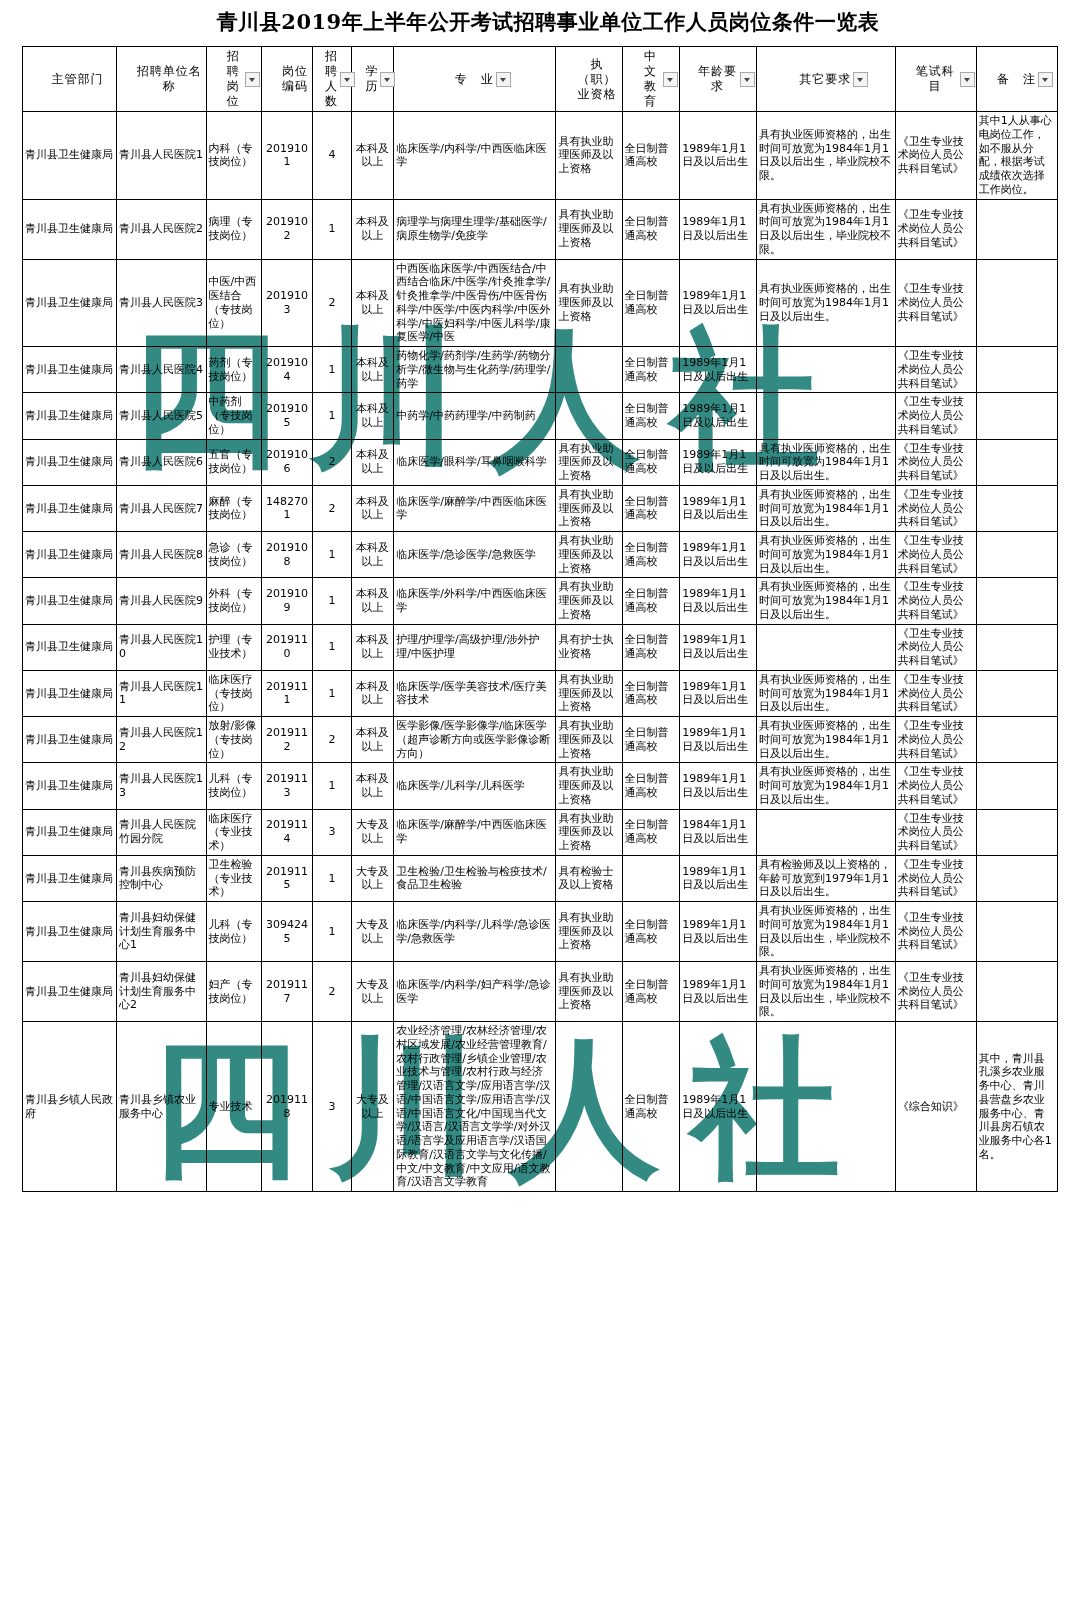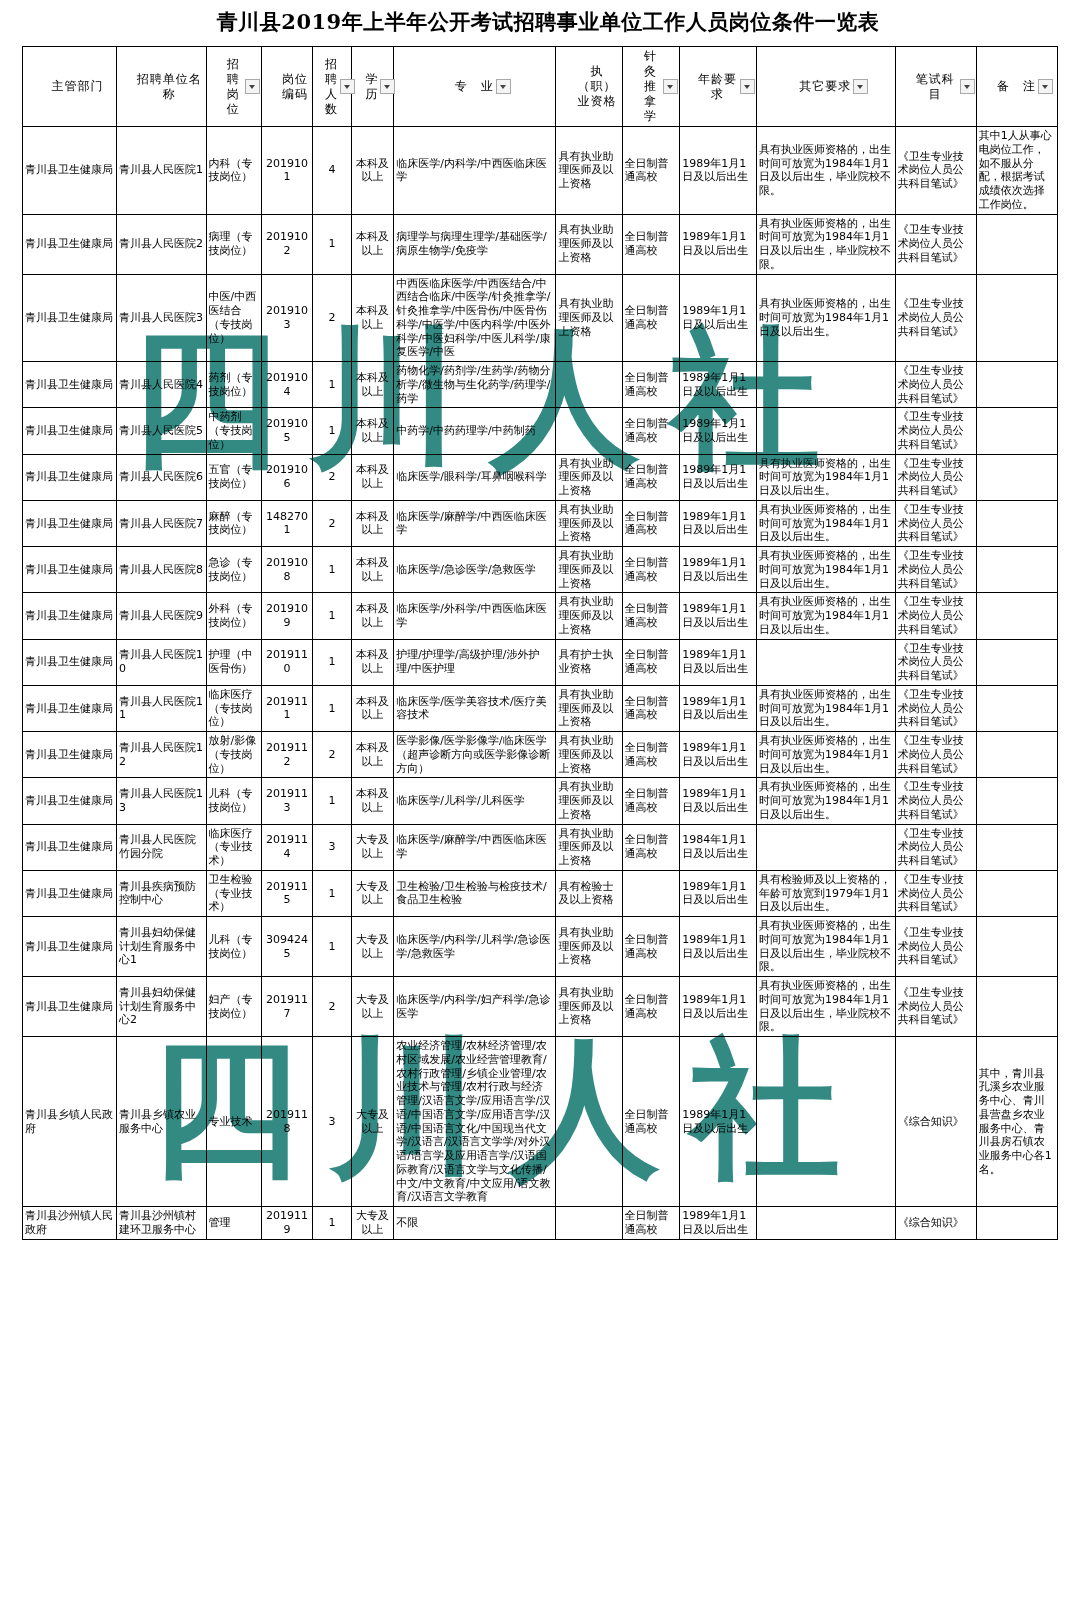--- a/index.html
+++ b/index.html
@@ -154,21 +154,21 @@
               <span class="filt"></span>
             </div>
           </th>
         <th>
             <div class="hdr-inner">
               <span class="hdr-label">执（职）业资格</span>
             </div>
           </th>
         <th>
             <div class="hdr-inner">
-              <span class="hdr-label">针灸推拿学</span>
+              <span class="hdr-label">中文教育</span>
               <span class="filt"></span>
             </div>
           </th>
         <th>
             <div class="hdr-inner">
               <span class="hdr-label">年龄要求</span>
               <span class="filt"></span>
             </div>
           </th>
         <th>
@@ -323,21 +323,21 @@
           <td class="l">具有执业助理医师及以上资格</td>
           <td class="l">全日制普通高校</td>
           <td class="l">1989年1月1日及以后出生</td>
           <td class="l">具有执业医师资格的，出生时间可放宽为1984年1月1日及以后出生。</td>
           <td class="l">《卫生专业技术岗位人员公共科目笔试》</td>
           <td class="l"></td>
         </tr>
         <tr>
           <td class="l">青川县卫生健康局</td>
           <td class="l">青川县人民医院10</td>
-          <td class="l">护理（中医骨伤）</td>
+          <td class="l">护理（专业技术）</td>
           <td class="c">2019110</td>
           <td class="c">1</td>
           <td class="c">本科及以上</td>
           <td class="l">护理/护理学/高级护理/涉外护理/中医护理</td>
           <td class="l">具有护士执业资格</td>
           <td class="l">全日制普通高校</td>
           <td class="l">1989年1月1日及以后出生</td>
           <td class="l"></td>
           <td class="l">《卫生专业技术岗位人员公共科目笔试》</td>
           <td class="l"></td>
@@ -455,30 +455,15 @@
           <td class="c">3</td>
           <td class="c">大专及以上</td>
           <td class="l">农业经济管理/农林经济管理/农村区域发展/农业经营管理教育/农村行政管理/乡镇企业管理/农业技术与管理/农村行政与经济管理/汉语言文学/应用语言学/汉语/中国语言文学/应用语言学/汉语/中国语言文化/中国现当代文学/汉语言/汉语言文学学/对外汉语/语言学及应用语言学/汉语国际教育/汉语言文学与文化传播/中文/中文教育/中文应用/语文教育/汉语言文学教育</td>
           <td class="l"></td>
           <td class="l">全日制普通高校</td>
           <td class="l">1989年1月1日及以后出生</td>
           <td class="l"></td>
           <td class="l">《综合知识》</td>
           <td class="l">其中，青川县孔溪乡农业服务中心、青川县营盘乡农业服务中心、青川县房石镇农业服务中心各1名。</td>
         </tr>
-        <tr>
-          <td class="l">青川县沙州镇人民政府</td>
-          <td class="l">青川县沙州镇村建环卫服务中心</td>
-          <td class="l">管理</td>
-          <td class="c">2019119</td>
-          <td class="c">1</td>
-          <td class="c">大专及以上</td>
-          <td class="l">不限</td>
-          <td class="l"></td>
-          <td class="l">全日制普通高校</td>
-          <td class="l">1989年1月1日及以后出生</td>
-          <td class="l"></td>
-          <td class="l">《综合知识》</td>
-          <td class="l"></td>
-        </tr>
       </tbody>
   </table>
 </div>
 
 </body></html>

